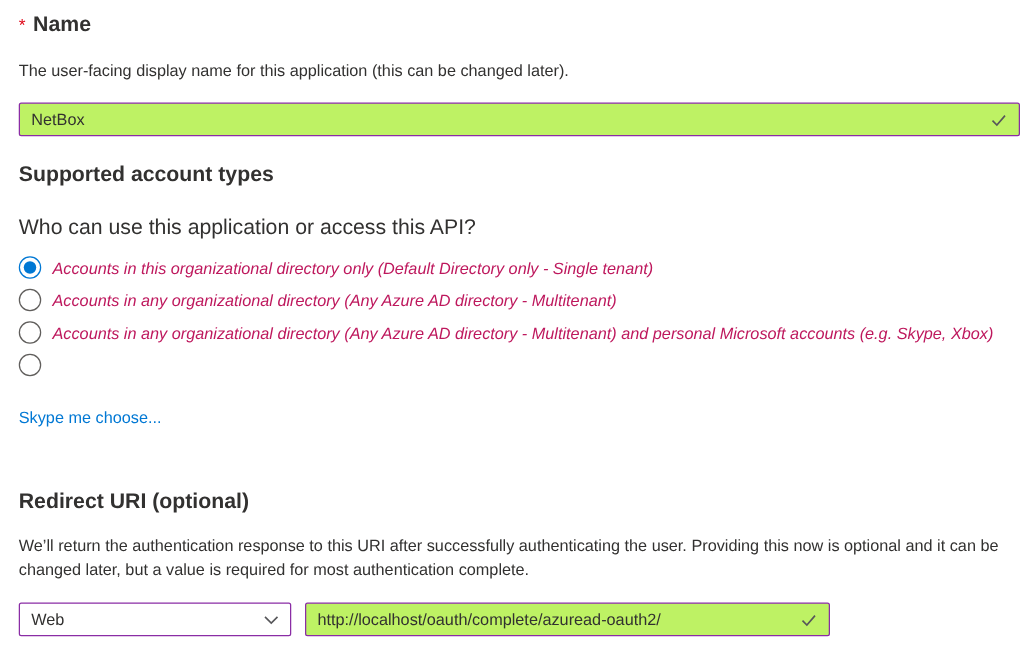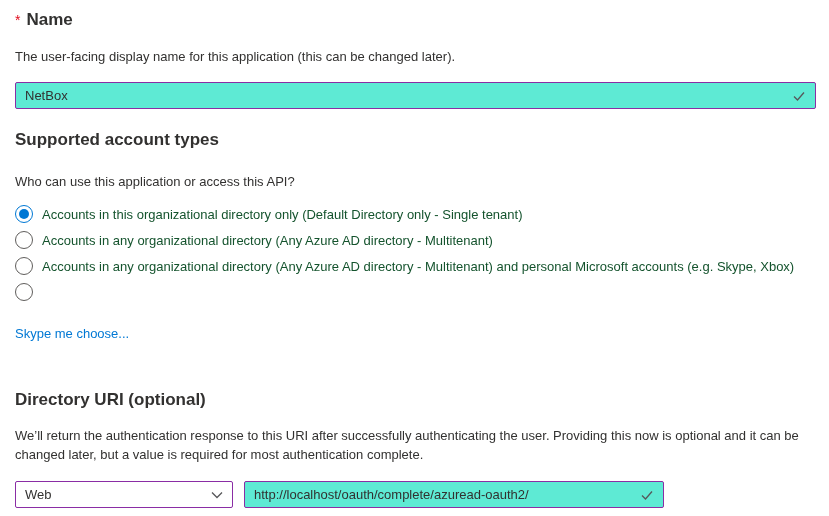--- a/index.html
+++ b/index.html
@@ -26,21 +26,21 @@
   
   .name-label-row { display: flex; align-items: baseline; gap: 6px; }
   .required-star { color: #e00b1c; font-size: 14px; font-weight: 400; }
   .name-desc { margin-top: 17px; }
   .input-wrap {
     position: relative;
     margin-top: 16px;
     height: 27px;
     border: 1.5px solid #8a2da5;
     border-radius: 2px;
-    background: #5eead4;
+    background: #bef264;
     display: flex;
     align-items: center;
   }
   .input-wrap input {
     border: none; outline: none;
     width: 100%; height: 100%;
     padding: 0 30px 0 9px;
     font-size: 13px;
     font-family: "Liberation Sans", "DejaVu Sans", sans-serif;
     color: #323130;
@@ -49,21 +49,21 @@
   .valid-check {
     position: absolute;
     right: 8px; top: 50%;
     transform: translateY(-50%);
     width: 16px; height: 16px;
     pointer-events: none;
   }
 
   
   .account-section { margin-top: 21px; }
-  .question { margin-top: 22px; font-size: 13px; }
+  .question { margin-top: 22px; font-size: 17px; }
   .radio-group { margin-top: 10px; }
   .radio-row {
     display: flex;
     align-items: center;
     height: 26px;
     cursor: pointer;
   }
   .radio-circle {
     flex: 0 0 auto;
     width: 18px; height: 18px;
@@ -76,21 +76,21 @@
   .radio-row.selected .radio-circle { border-color: #0078d4; }
   .radio-row.selected .radio-circle::after {
     content: "";
     position: absolute;
     left: 50%; top: 50%;
     transform: translate(-50%, -50%);
     width: 10px; height: 10px;
     border-radius: 50%;
     background: #0078d4;
   }
-  .radio-label { font-size: 13px; color: #14532d; white-space: nowrap; }
+  .radio-label { font-size: 13px; color: #be185d; white-space: nowrap; font-style: italic; }
   .help-link {
     display: inline-block;
     margin-top: 21px;
     font-size: 13px;
     color: #0078d4;
     text-decoration: none;
     cursor: pointer;
   }
 
   
@@ -164,21 +164,21 @@
       </div>
       <div class="radio-row">
         <span class="radio-circle"></span>
       </div>
     </div>
 
     <a class="help-link">Skype me choose...</a>
   </div>
 
   <div class="redirect-section">
-    <div class="section-heading">Directory URI (optional)</div>
+    <div class="section-heading">Redirect URI (optional)</div>
     <div class="desc redirect-desc">We’ll return the authentication response to this URI after successfully authenticating the user. Providing this now is optional and it can be changed later, but a value is required for most authentication complete.</div>
 
     <div class="uri-row">
       <div class="dropdown">
         <span>Web</span>
         <svg class="chev" viewBox="0 0 14 14">
           <polyline points="2,4.5 7,9.5 12,4.5" fill="none" stroke="#57575a" stroke-width="1.3"></polyline>
         </svg>
       </div>
       <div class="input-wrap uri-input-wrap">

